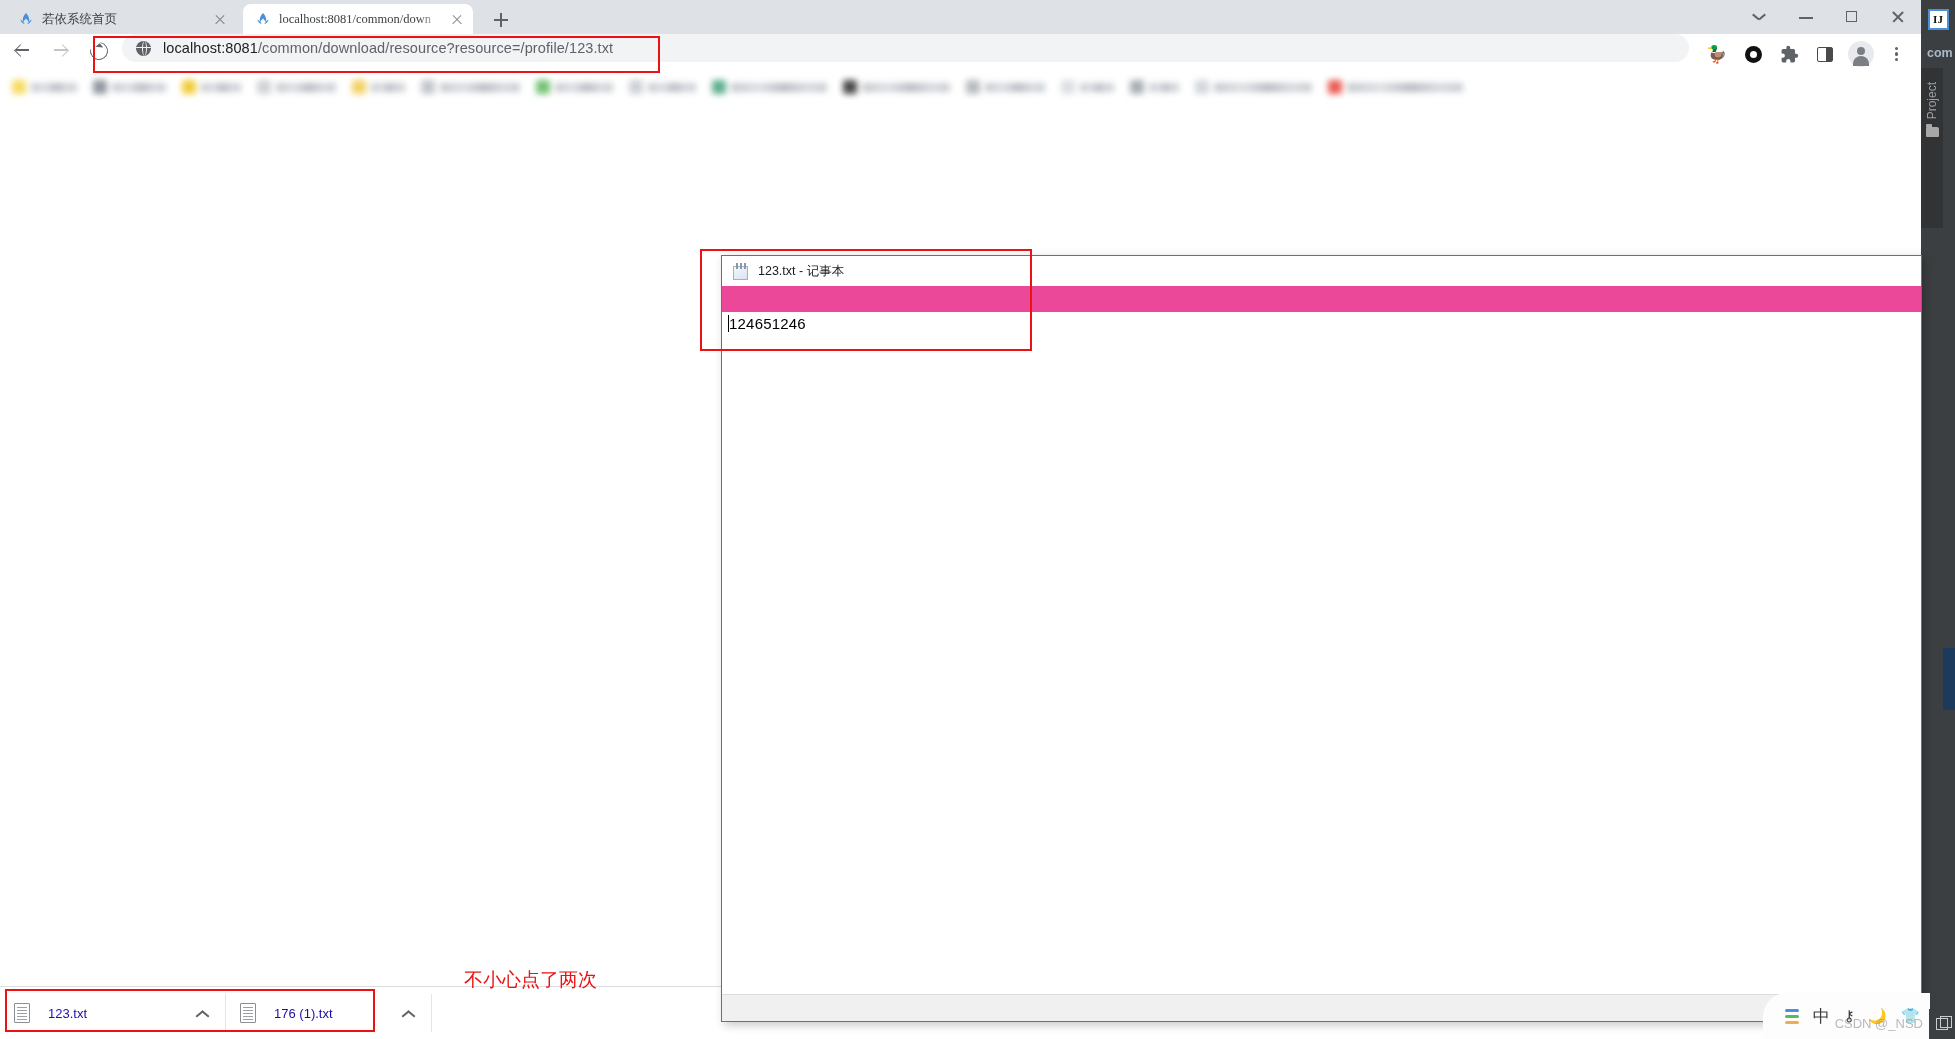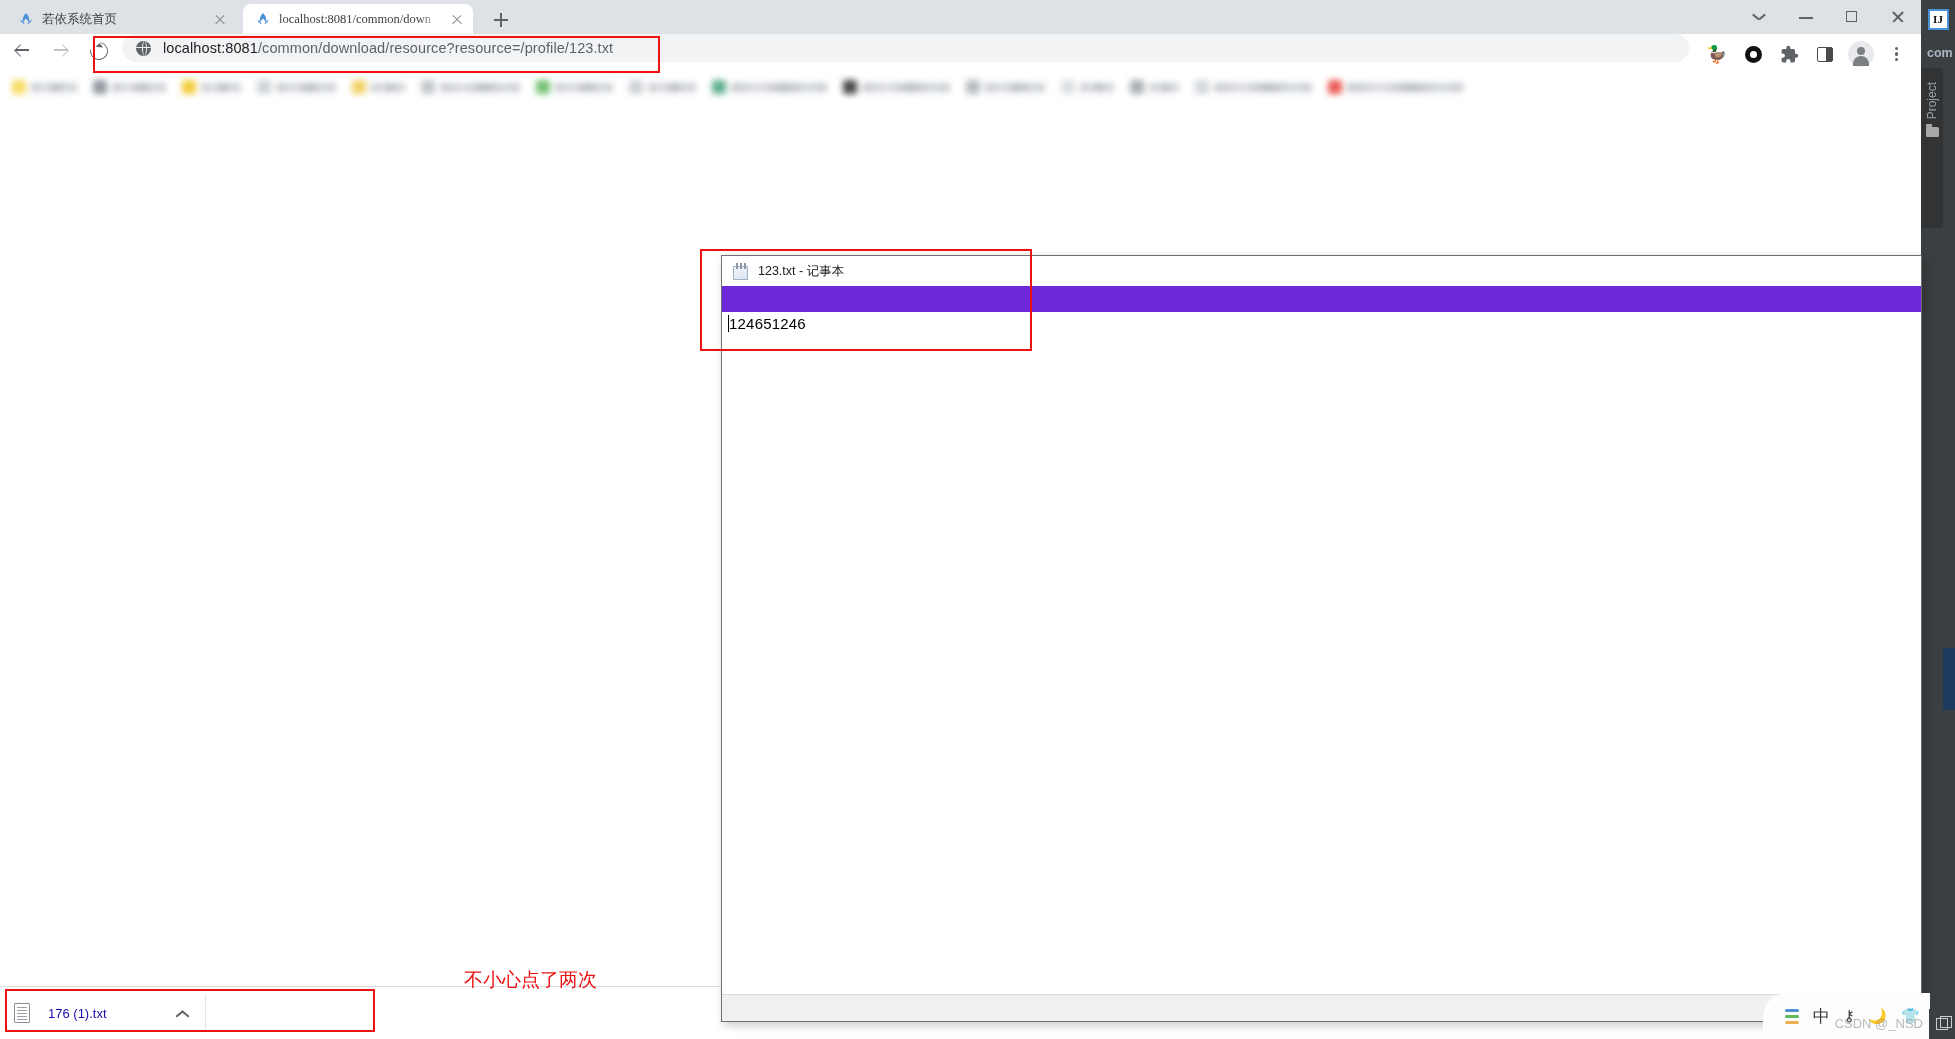--- a/index.html
+++ b/index.html
@@ -409,21 +409,21 @@
     font-family: "DejaVu Sans", sans-serif;
     white-space: nowrap;
   }
   #annot-two-clicks { left: 425px; top: 967px; margin-left: 39px; }
 
   
   .notepad {
     position: absolute;
     left: 721px; top: 255px;
     width: 1201px; height: 767px;
-    background: #6d28d9;
+    background: #ec4899;
     border: 1px solid #6f6f6f;
     box-sizing: border-box;
     box-shadow: 3px 3px 9px rgba(0,0,0,.22);
     overflow: hidden;
   }
   .np-title {
     height: 30px;
     display: flex;
     align-items: center;
     padding-left: 10px;
@@ -803,20 +803,32 @@
         </div>
       <div class="bm">
           <span class="bm-ico" style="background:#e8403a"></span>
           <span class="bm-txt" style="width:116px"></span>
         </div>
     </div>
 
     <div class="page"></div>
 
     <div class="shelf">
+      <div class="dl-item">
+        <span class="dl-doc-icon">
+          <span class="sheet"></span>
+          <span class="line" style="top:4px"></span>
+          <span class="line" style="top:7px"></span>
+          <span class="line" style="top:10px"></span>
+          <span class="line" style="top:13px"></span>
+          <span class="line" style="top:16px"></span>
+        </span>
+        <span class="dl-name">123.txt</span>
+        <span class="dl-chev" style="margin-left:96px"></span>
+      </div>
 
       <div class="dl-item">
         <span class="dl-doc-icon">
           <span class="sheet"></span>
           <span class="line" style="top:4px"></span>
           <span class="line" style="top:7px"></span>
           <span class="line" style="top:10px"></span>
           <span class="line" style="top:13px"></span>
           <span class="line" style="top:16px"></span>
         </span>

